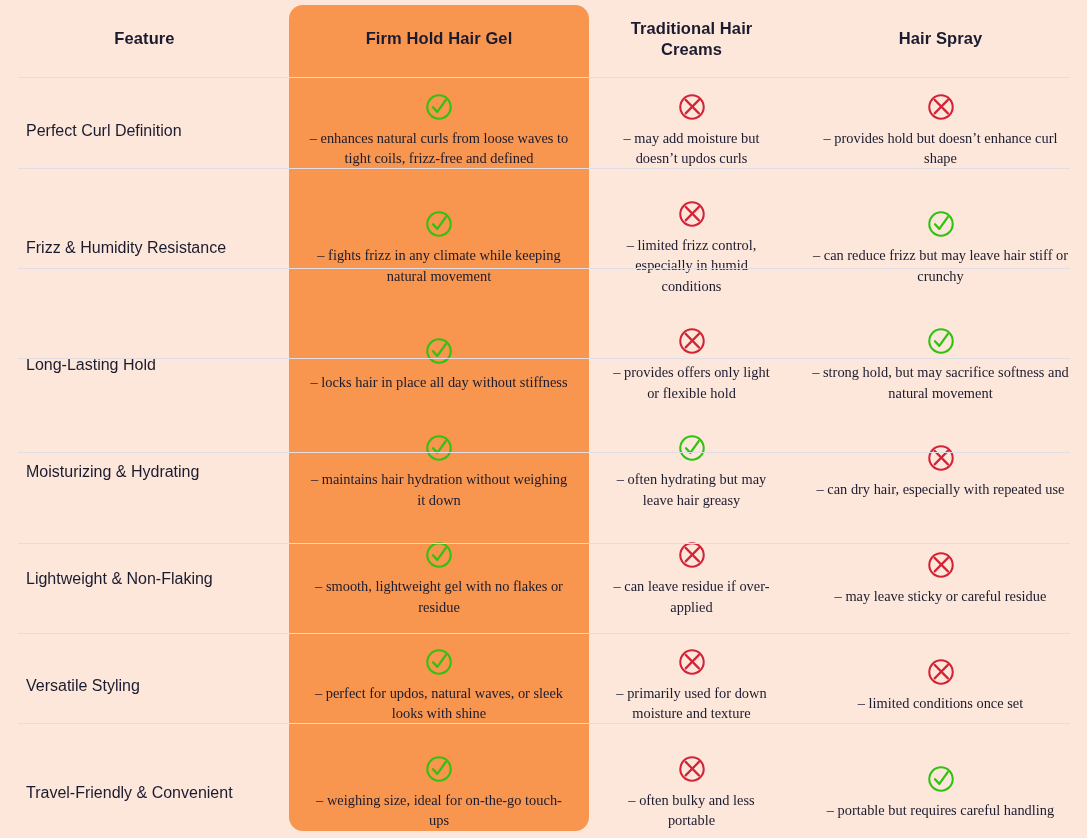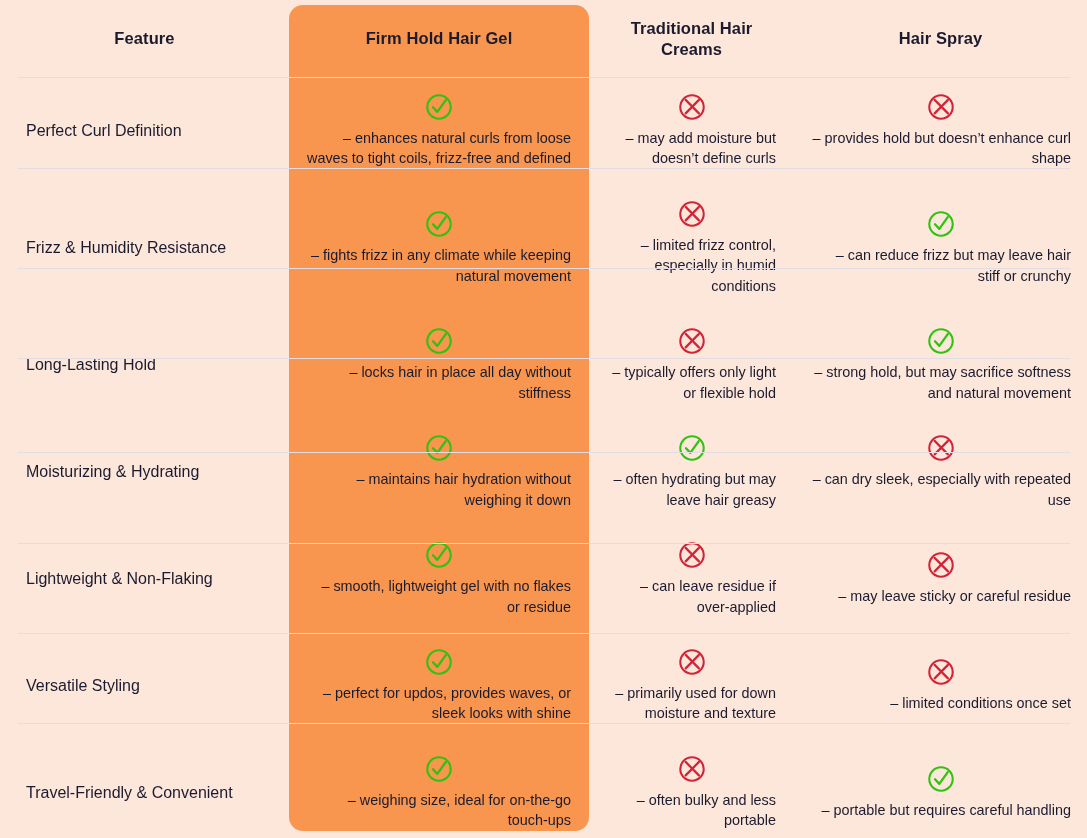--- a/index.html
+++ b/index.html
@@ -79,21 +79,22 @@
   }
   .body-row .col-feature {
     text-align: left;
     padding-left: 26px;
     padding-right: 14px;
     font-size: 16px;
     color: #1B1B2F;
     line-height: 1.35;
   }
   .body-row .value-cell {
-    text-align: right;
+    text-align: center;
+    font-family: Liberation Serif, serif;
   }
   .body-row .col-creams { padding-left: 18px; padding-right: 18px; }
   .body-row .col-spray  { padding-left: 16px; padding-right: 16px; }
   .body-row .col-gel    { padding-left: 18px; padding-right: 18px; }
 
   .status-icon {
     display: block;
     margin: 0 auto 6px auto;
     width: 30px;
     height: 30px;
@@ -166,21 +167,21 @@
                 <path d="M9.6 16.3 L14.2 21.2 L23.2 8.6" fill="none" stroke="#2FC20E" stroke-width="2.4" stroke-linecap="round" stroke-linejoin="round"></path>
               </svg></span>
             <div class="note">– enhances natural curls from loose waves to tight coils, frizz-free and defined</div>
           </div>
           <div class="cell value-cell col-creams">
             <span class="status-icon"><svg viewBox="0 0 32 32" width="30" height="30" aria-hidden="true">
                 <circle cx="16" cy="16" r="12.5" fill="none" stroke="#D32336" stroke-width="2.2"></circle>
                 <path d="M9.2 8.4 L23.4 22.8" fill="none" stroke="#D32336" stroke-width="2.3" stroke-linecap="round"></path>
                 <path d="M23.4 8.4 L9.2 22.8" fill="none" stroke="#D32336" stroke-width="2.3" stroke-linecap="round"></path>
               </svg></span>
-            <div class="note">– may add moisture but doesn’t define curls</div>
+            <div class="note">– may add moisture but doesn’t updos curls</div>
           </div>
           <div class="cell value-cell col-spray">
             <span class="status-icon"><svg viewBox="0 0 32 32" width="30" height="30" aria-hidden="true">
                 <circle cx="16" cy="16" r="12.5" fill="none" stroke="#D32336" stroke-width="2.2"></circle>
                 <path d="M9.2 8.4 L23.4 22.8" fill="none" stroke="#D32336" stroke-width="2.3" stroke-linecap="round"></path>
                 <path d="M23.4 8.4 L9.2 22.8" fill="none" stroke="#D32336" stroke-width="2.3" stroke-linecap="round"></path>
               </svg></span>
             <div class="note">– provides hold but doesn’t enhance curl shape</div>
           </div>
         </div><div class="row body-row">
@@ -215,21 +216,21 @@
                 <path d="M9.6 16.3 L14.2 21.2 L23.2 8.6" fill="none" stroke="#2FC20E" stroke-width="2.4" stroke-linecap="round" stroke-linejoin="round"></path>
               </svg></span>
             <div class="note">– locks hair in place all day without stiffness</div>
           </div>
           <div class="cell value-cell col-creams">
             <span class="status-icon"><svg viewBox="0 0 32 32" width="30" height="30" aria-hidden="true">
                 <circle cx="16" cy="16" r="12.5" fill="none" stroke="#D32336" stroke-width="2.2"></circle>
                 <path d="M9.2 8.4 L23.4 22.8" fill="none" stroke="#D32336" stroke-width="2.3" stroke-linecap="round"></path>
                 <path d="M23.4 8.4 L9.2 22.8" fill="none" stroke="#D32336" stroke-width="2.3" stroke-linecap="round"></path>
               </svg></span>
-            <div class="note">– typically offers only light or flexible hold</div>
+            <div class="note">– provides offers only light or flexible hold</div>
           </div>
           <div class="cell value-cell col-spray">
             <span class="status-icon"><svg viewBox="0 0 32 32" width="30" height="30" aria-hidden="true">
                 <circle cx="16" cy="16" r="12.5" fill="none" stroke="#2FC20E" stroke-width="2.2"></circle>
                 <path d="M9.6 16.3 L14.2 21.2 L23.2 8.6" fill="none" stroke="#2FC20E" stroke-width="2.4" stroke-linecap="round" stroke-linejoin="round"></path>
               </svg></span>
             <div class="note">– strong hold, but may sacrifice softness and natural movement</div>
           </div>
         </div><div class="row body-row">
           <div class="cell col-feature"><span>Moisturizing &amp; Hydrating</span></div>
@@ -246,21 +247,21 @@
                 <path d="M9.6 16.3 L14.2 21.2 L23.2 8.6" fill="none" stroke="#2FC20E" stroke-width="2.4" stroke-linecap="round" stroke-linejoin="round"></path>
               </svg></span>
             <div class="note">– often hydrating but may leave hair greasy</div>
           </div>
           <div class="cell value-cell col-spray">
             <span class="status-icon"><svg viewBox="0 0 32 32" width="30" height="30" aria-hidden="true">
                 <circle cx="16" cy="16" r="12.5" fill="none" stroke="#D32336" stroke-width="2.2"></circle>
                 <path d="M9.2 8.4 L23.4 22.8" fill="none" stroke="#D32336" stroke-width="2.3" stroke-linecap="round"></path>
                 <path d="M23.4 8.4 L9.2 22.8" fill="none" stroke="#D32336" stroke-width="2.3" stroke-linecap="round"></path>
               </svg></span>
-            <div class="note">– can dry sleek, especially with repeated use</div>
+            <div class="note">– can dry hair, especially with repeated use</div>
           </div>
         </div><div class="row body-row">
           <div class="cell col-feature"><span>Lightweight &amp; Non-Flaking</span></div>
           <div class="cell value-cell col-gel">
             <span class="status-icon"><svg viewBox="0 0 32 32" width="30" height="30" aria-hidden="true">
                 <circle cx="16" cy="16" r="12.5" fill="none" stroke="#2FC20E" stroke-width="2.2"></circle>
                 <path d="M9.6 16.3 L14.2 21.2 L23.2 8.6" fill="none" stroke="#2FC20E" stroke-width="2.4" stroke-linecap="round" stroke-linejoin="round"></path>
               </svg></span>
             <div class="note">– smooth, lightweight gel with no flakes or residue</div>
           </div>
@@ -280,21 +281,21 @@
               </svg></span>
             <div class="note">– may leave sticky or careful residue</div>
           </div>
         </div><div class="row body-row">
           <div class="cell col-feature"><span>Versatile Styling</span></div>
           <div class="cell value-cell col-gel">
             <span class="status-icon"><svg viewBox="0 0 32 32" width="30" height="30" aria-hidden="true">
                 <circle cx="16" cy="16" r="12.5" fill="none" stroke="#2FC20E" stroke-width="2.2"></circle>
                 <path d="M9.6 16.3 L14.2 21.2 L23.2 8.6" fill="none" stroke="#2FC20E" stroke-width="2.4" stroke-linecap="round" stroke-linejoin="round"></path>
               </svg></span>
-            <div class="note">– perfect for updos, provides waves, or sleek looks with shine</div>
+            <div class="note">– perfect for updos, natural waves, or sleek looks with shine</div>
           </div>
           <div class="cell value-cell col-creams">
             <span class="status-icon"><svg viewBox="0 0 32 32" width="30" height="30" aria-hidden="true">
                 <circle cx="16" cy="16" r="12.5" fill="none" stroke="#D32336" stroke-width="2.2"></circle>
                 <path d="M9.2 8.4 L23.4 22.8" fill="none" stroke="#D32336" stroke-width="2.3" stroke-linecap="round"></path>
                 <path d="M23.4 8.4 L9.2 22.8" fill="none" stroke="#D32336" stroke-width="2.3" stroke-linecap="round"></path>
               </svg></span>
             <div class="note">– primarily used for down moisture and texture</div>
           </div>
           <div class="cell value-cell col-spray">

